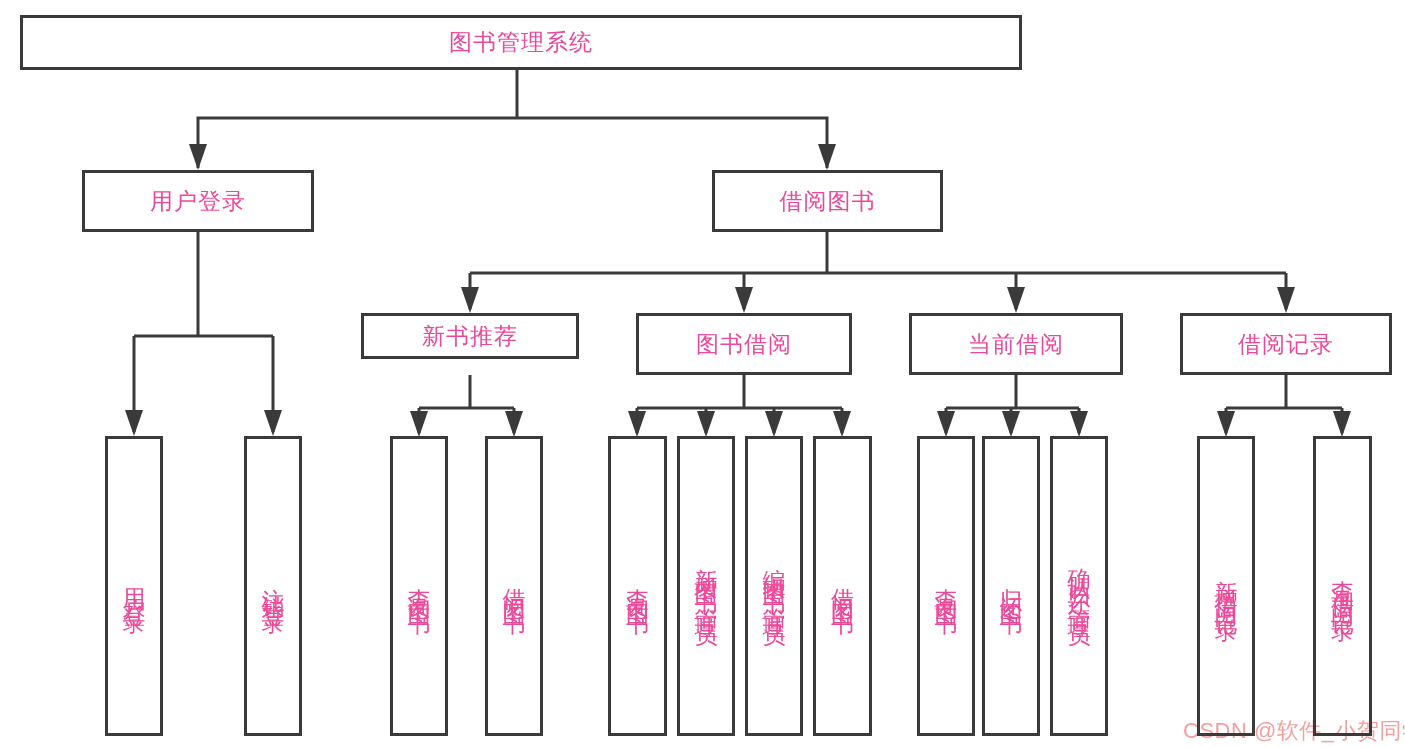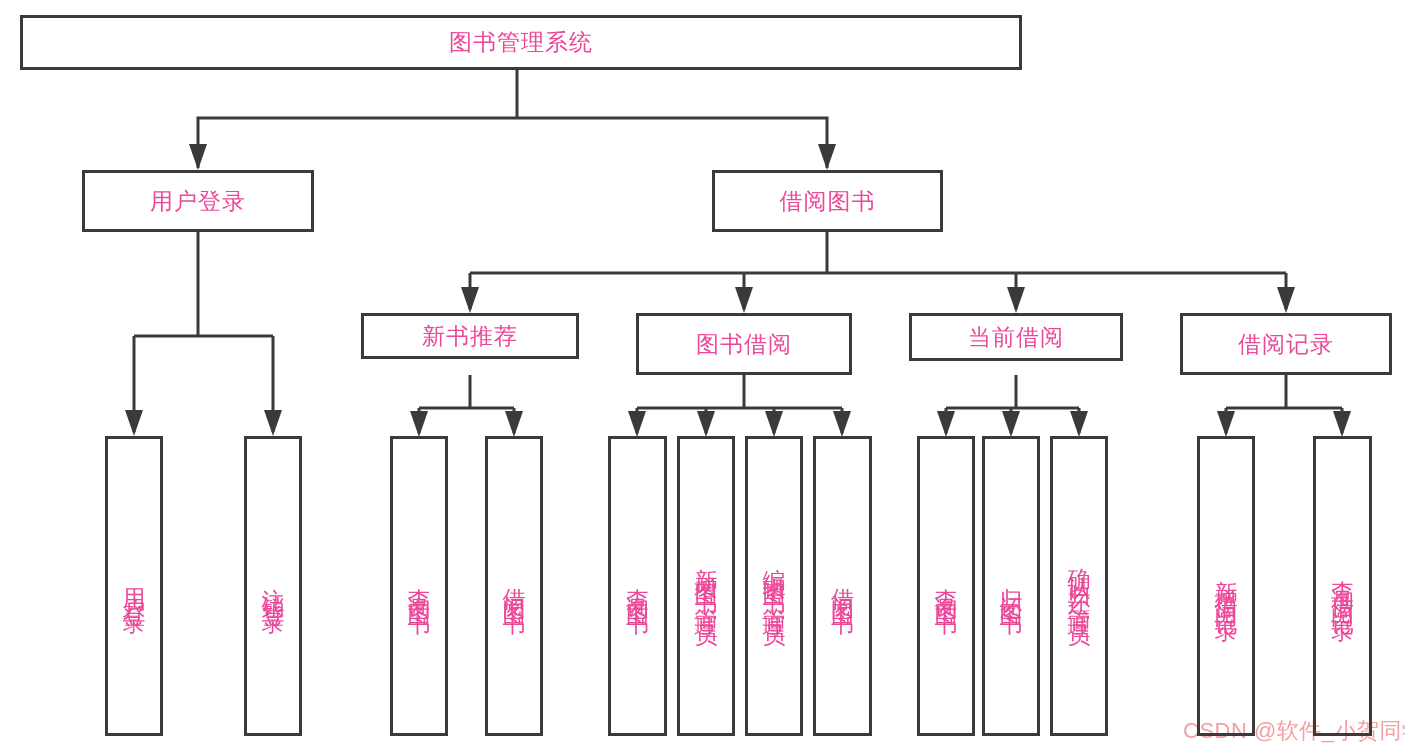--- a/index.html
+++ b/index.html
@@ -113,21 +113,21 @@
     </g>
   </svg>
 
   <div class="box hbox" style="left:20px; top:15px; width:1002px; height:55px;">图书管理系统</div>
 
   <div class="box hbox" style="left:82px; top:170px; width:232px; height:62px;">用户登录</div>
   <div class="box hbox" style="left:712px; top:170px; width:231px; height:62px;">借阅图书</div>
 
   <div class="box hbox" style="left:361px; top:313px; width:218px; height:46px;">新书推荐</div>
   <div class="box hbox" style="left:636px; top:313px; width:216px; height:62px;">图书借阅</div>
-  <div class="box hbox" style="left:909px; top:313px; width:214px; height:48px;">当前借阅</div>
+  <div class="box hbox" style="left:909px; top:313px; width:214px; height:62px;">当前借阅</div>
   <div class="box hbox" style="left:1180px; top:313px; width:212px; height:62px;">借阅记录</div>
 
   <div class="box vbox" style="left:105px; top:436px; width:58px; height:300px;">用户登录</div>
   <div class="box vbox" style="left:244px; top:436px; width:58px; height:300px;">注销登录</div>
 
   <div class="box vbox" style="left:390px; top:436px; width:58px; height:300px;">查询图书</div>
   <div class="box vbox" style="left:485px; top:436px; width:58px; height:300px;">借阅图书</div>
 
   <div class="box vbox" style="left:608px; top:436px; width:59px; height:300px;">查询图书</div>
   <div class="box vbox" style="left:677px; top:436px; width:58px; height:300px;">新增图书（管理员）</div>

